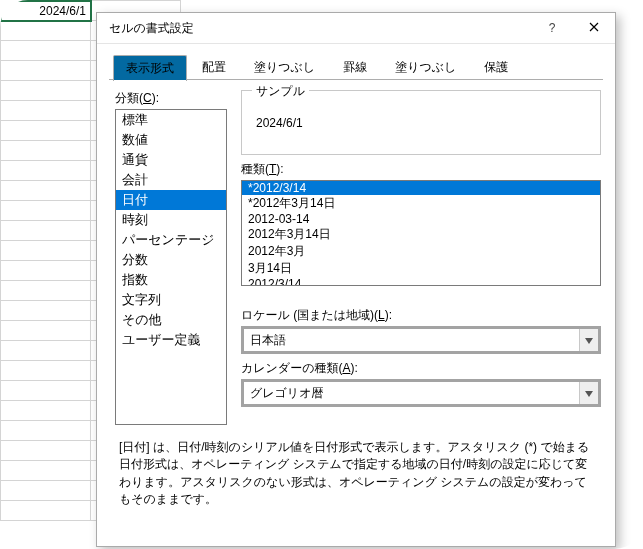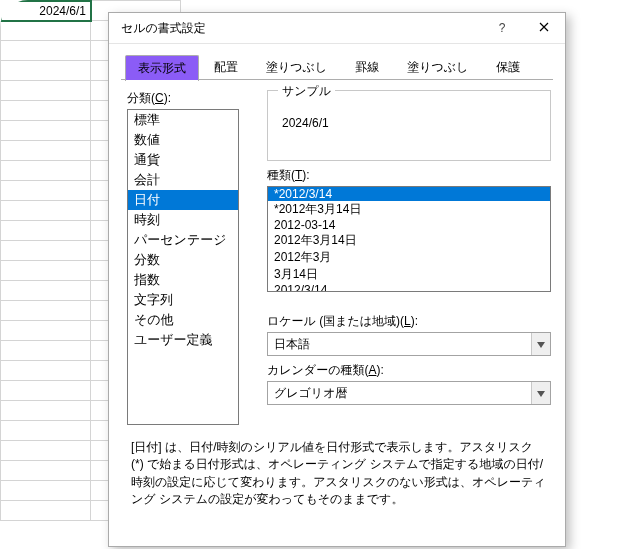--- a/index.html
+++ b/index.html
@@ -38,23 +38,23 @@
   }
   .sheet td.sel {
     outline: 2px solid #217346;
     outline-offset: -1px;
     background: #fff;
   }
 
   
   .dialog {
     position: absolute;
-    left: 108px;
+    left: 96px;
     top: 12px;
-    width: 458px;
+    width: 520px;
     height: 535px;
     background: #fff;
     border: 1px solid #aaa;
     box-shadow: 4px 4px 10px rgba(0,0,0,.25);
     box-sizing: border-box;
   }
   .titlebar {
     display: flex;
     align-items: center;
     height: 30px;
@@ -94,42 +94,42 @@
     position: relative;
     padding: 4px 12px;
     border: 1px solid transparent;
     border-bottom: none;
     font-size: 12px;
     color: #000;
     z-index: 1;
   }
   .tab.active {
     border-color: #adadad;
-    background: #8b5cf6;
+    background: #0369a1;
     border-top-left-radius: 2px;
     border-top-right-radius: 2px;
     z-index: 2;
     top: 1px;
   }
   .tab.active::after {
     content:"";
     position:absolute;
     left:0; right:0; bottom:-1px;
     height:2px; background:#fff;
   }
 
   .body {
     padding: 10px 14px 10px 18px;
     display: flex;
     flex-direction: column;
     gap: 4px;
   }
   .row {
     display: flex;
-    gap: 28px;
+    gap: 14px;
   }
   .col-left {
     width: 112px;
     display: flex;
     flex-direction: column;
   }
   .col-right {
     flex: 1;
     display: flex;
     flex-direction: column;
@@ -156,21 +156,21 @@
     padding: 1px 6px;
     white-space: nowrap;
   }
   .category-item.selected {
     background: #0078d7;
     color: #fff;
   }
 
   .group {
     border: 1px solid #c8c8c8;
-    padding: 8px 10px 28px 10px;
+    padding: 8px 10px 22px 10px;
     margin-bottom: 6px;
   }
   .group-label {
     position: relative;
     top: -16px;
     margin-bottom: -10px;
     background: #fff;
     display: inline-block;
     padding: 0 4px;
     font-size: 12px;
@@ -191,21 +191,21 @@
     padding: 0px 6px;
     white-space: nowrap;
   }
   .type-item.selected {
     background: #0078d7;
     color: #fff;
   }
 
   .combo {
     display: flex;
-    border: 1px solid #a3a3a3;
+    border: 3px solid #a3a3a3;
     height: 22px;
     align-items: stretch;
     background: #fff;
     font-size: 12px;
   }
   .combo .combo-val {
     flex: 1;
     padding: 3px 6px;
   }
   .combo .combo-btn {

